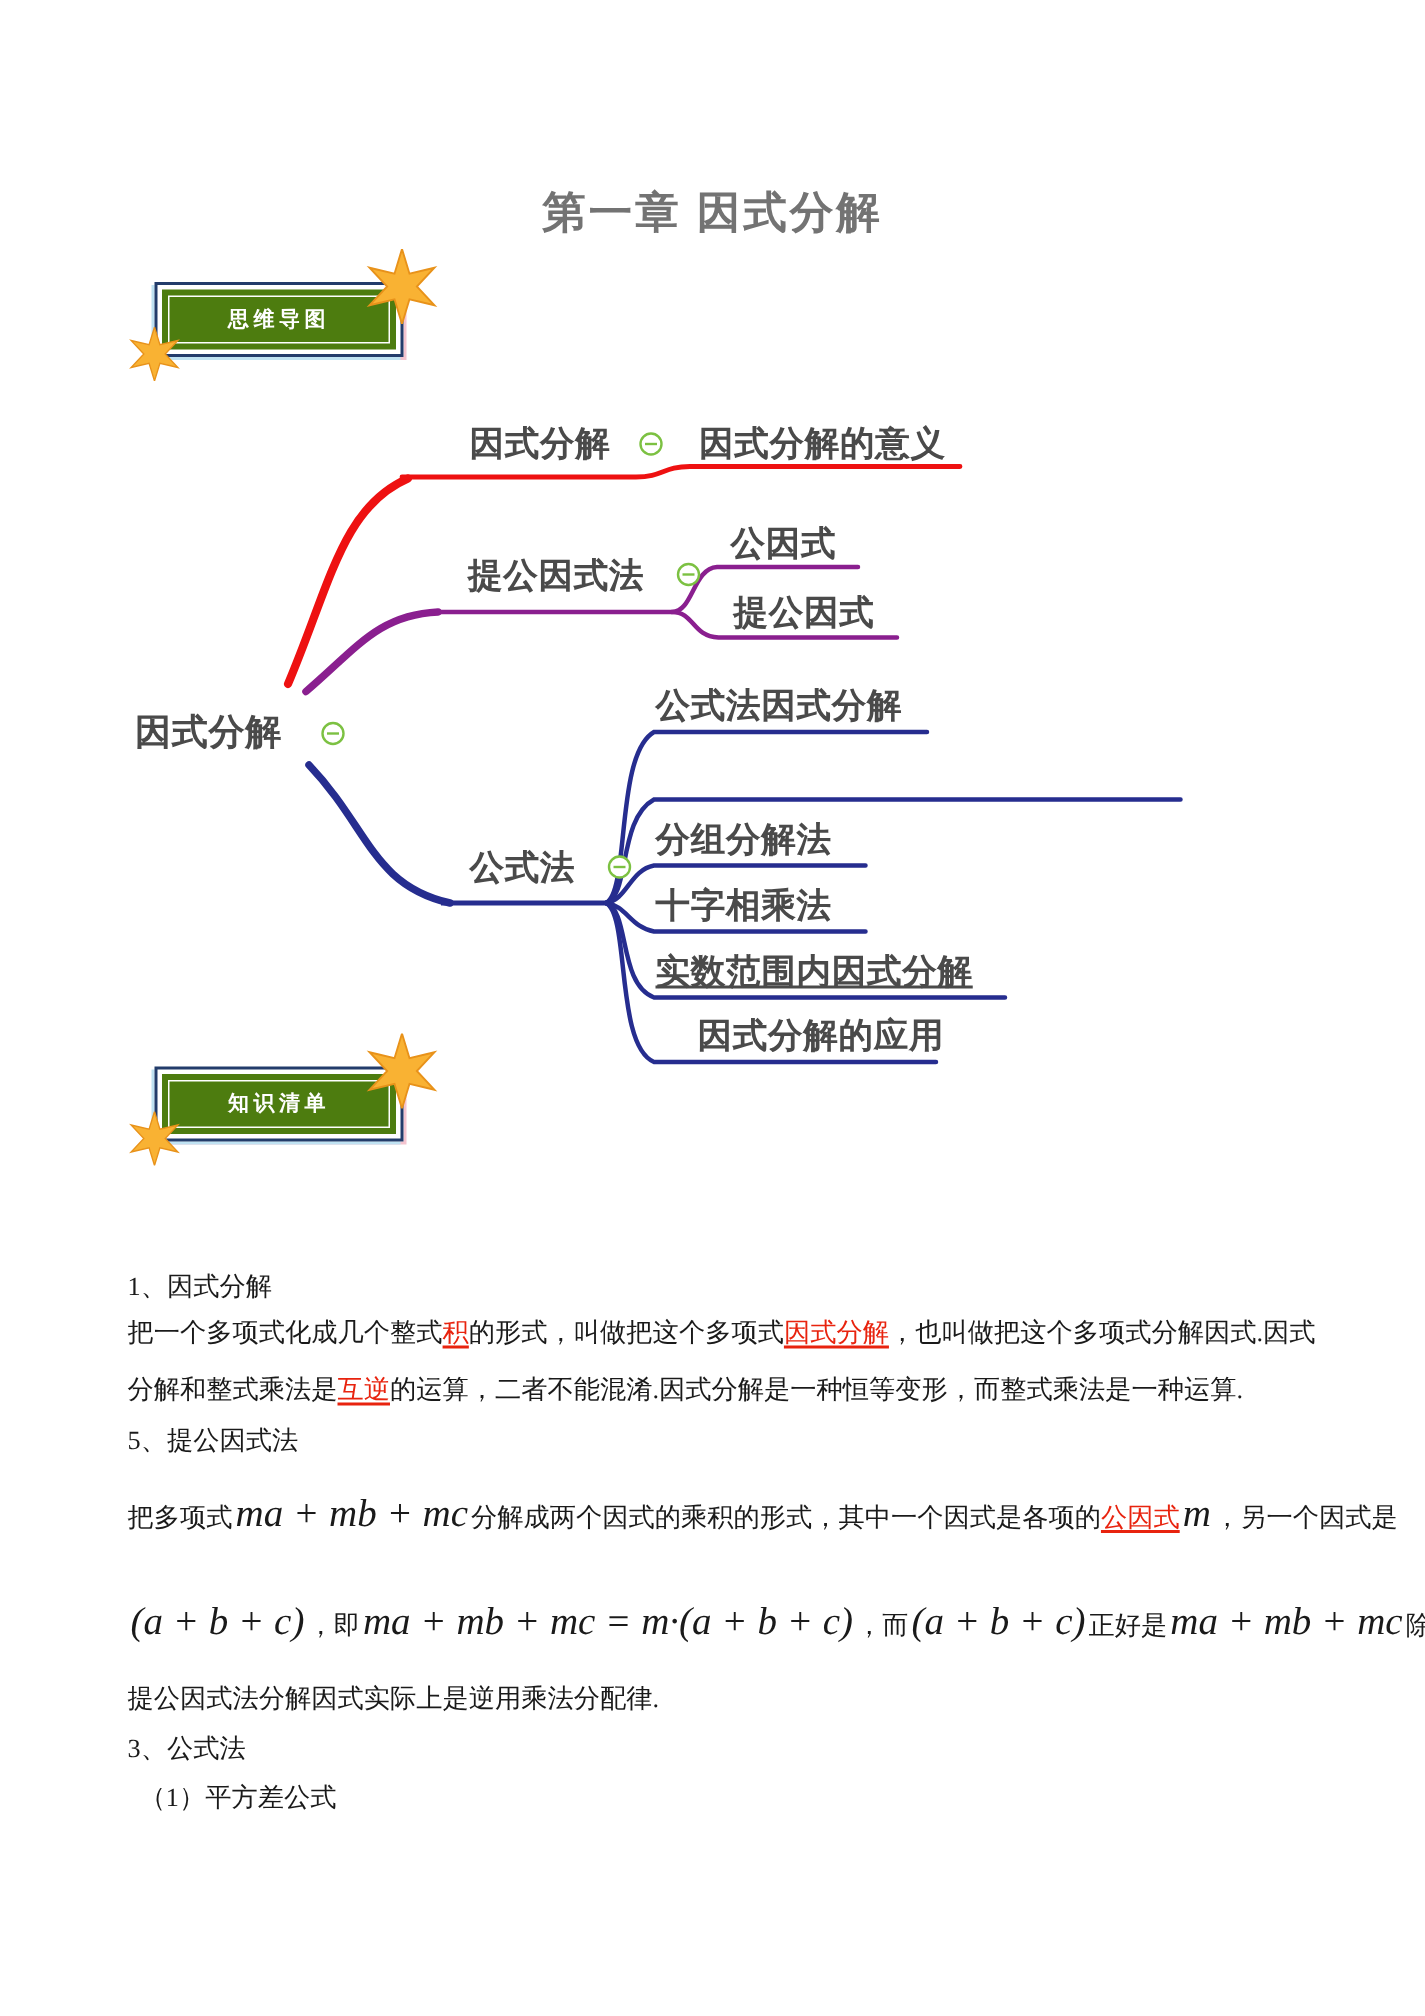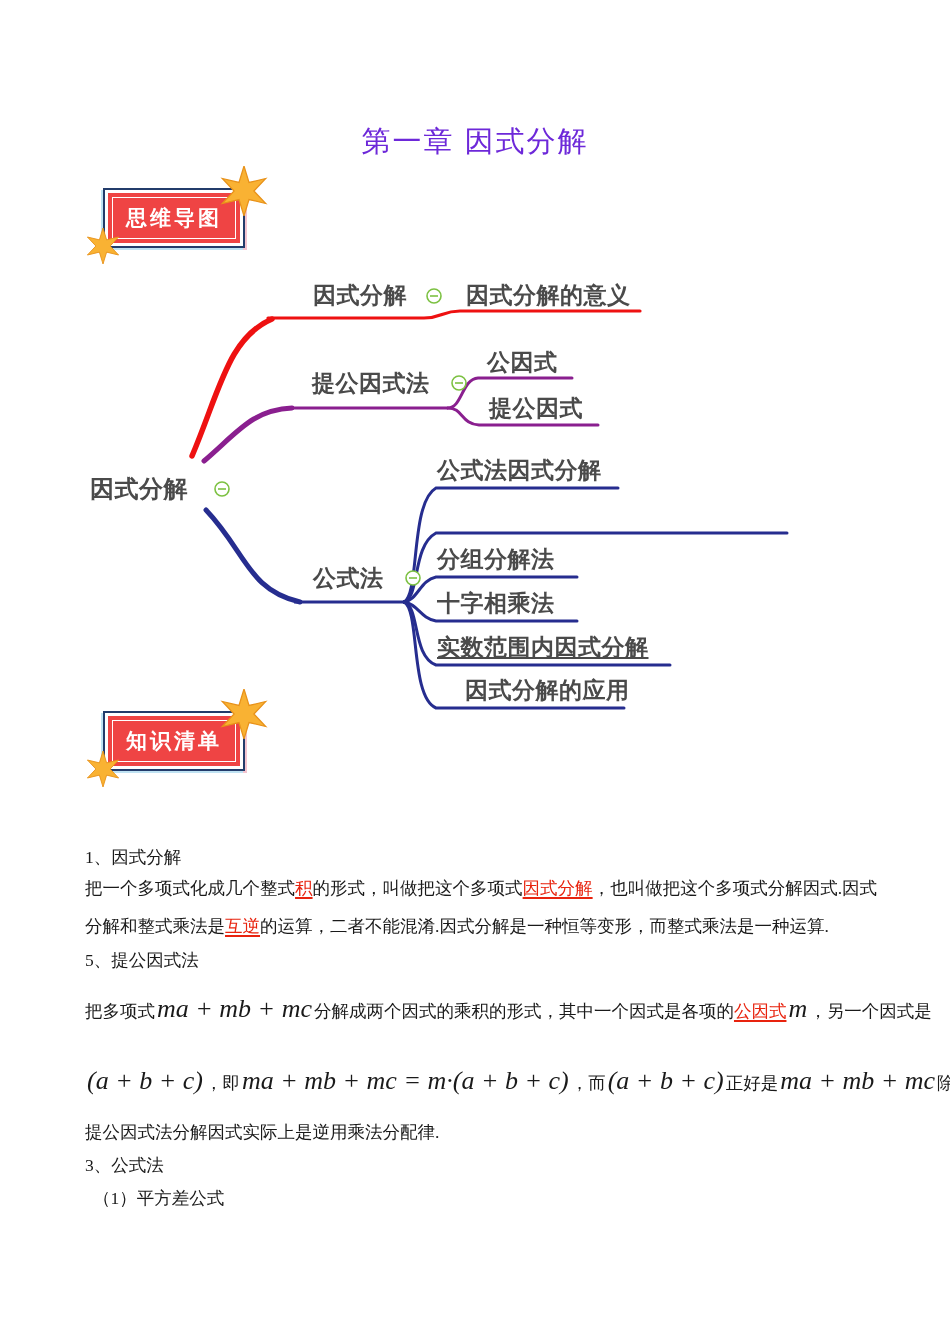--- a/index.html
+++ b/index.html
@@ -1,25 +1,25 @@
 <!DOCTYPE html>
 <html><head>
 <meta charset="utf-8">
 <style>
   html,body{margin:0;padding:0;background:#ffffff;}
   .page{position:relative;width:950px;height:1344px;background:#fff;overflow:hidden;
         font-family:"Liberation Sans",sans-serif;}
   
   .doc-title{position:absolute;top:122px;left:0;width:100%;text-align:center;
-             font-size:29px;font-weight:normal;color:#6d28d9;letter-spacing:2px;}
+             font-size:29px;font-weight:bold;color:#737373;letter-spacing:2px;}
   
   .badge{position:absolute;border:2px solid #233c6b;background:#fff;padding:3px;
          box-shadow:-2px 2px 0 #bfe2f2, 2px 2px 0 #f4c4cf;}
-  .badge-inner{background:#ef4444;color:#fff;font-weight:bold;font-size:21px;
-               letter-spacing:3px;padding:11px 18px;outline:1px solid #fff;outline-offset:-5px;
+  .badge-inner{background:#4d7c0f;color:#fff;font-weight:bold;font-size:14px;
+               letter-spacing:3px;padding:11px 44px;outline:1px solid #fff;outline-offset:-5px;
                white-space:nowrap;}
   .star{position:absolute;}
   .star svg{display:block;}
   
   .mindmap{position:absolute;left:0;top:260px;width:950px;height:470px;}
   .mindmap svg{position:absolute;left:0;top:0;}
   .mm-label{position:absolute;font-weight:bold;color:#4a4a4a;font-size:23px;
             letter-spacing:.5px;white-space:nowrap;line-height:24px;}
   .mm-root{font-size:24px;}
   

